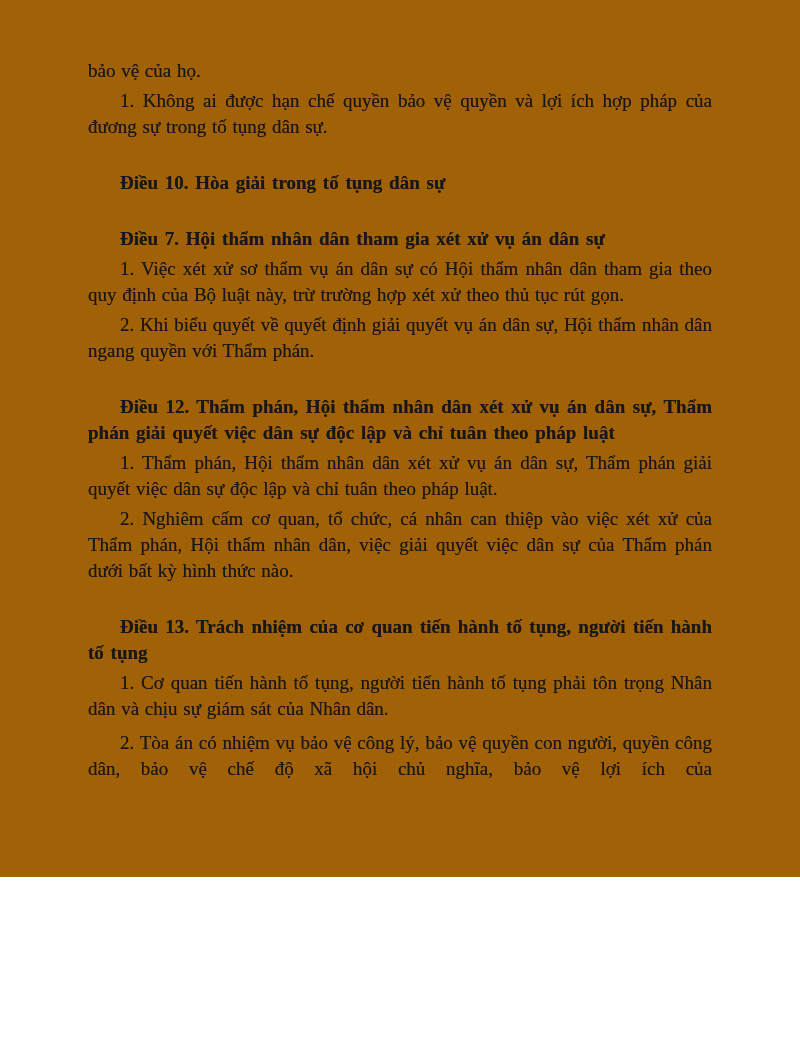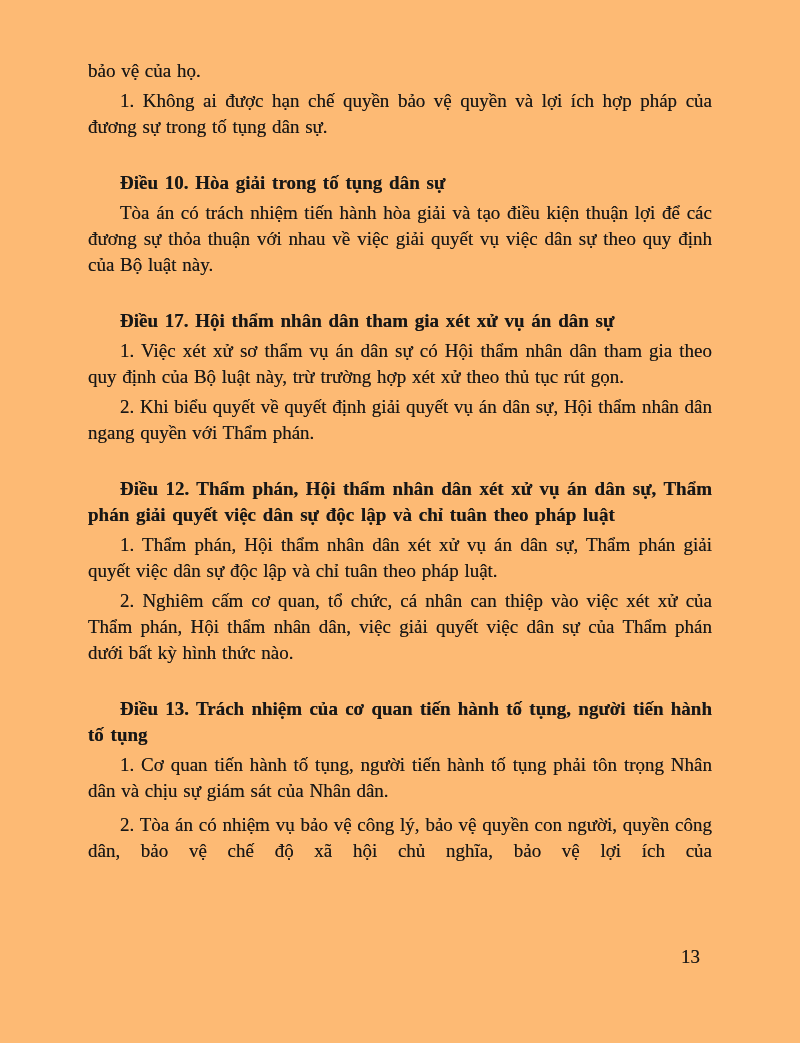--- a/index.html
+++ b/index.html
@@ -1,20 +1,20 @@
 <!DOCTYPE html>
 <html><head>
 <meta charset="utf-8">
 <style>
   html, body { margin: 0; padding: 0; background: #ffffff; }
   .page {
     position: relative;
     width: 800px;
-    height: 1043px;
-    background: #fdba74;
+    height: 877px;
+    background: #a16207;
     box-sizing: border-box;
     padding: 58px 88px 0 88px;
     font-family: "Liberation Serif", "DejaVu Serif", serif;
     color: #171717;
     overflow: hidden;
   }
   .para, .heading {
     margin: 4px 0 0 0;
     font-size: 19px;
     line-height: 26px;
@@ -44,23 +44,22 @@
 
 <div class="page">
 
   <p class="para continuation first-block">bảo vệ của họ.</p>
 
 
   <p class="para">1. Không ai được hạn chế quyền bảo vệ quyền và lợi ích hợp pháp của đương sự trong tố tụng dân sự.</p>
 
   <h2 class="heading">Điều 10. Hòa giải trong tố tụng dân sự</h2>
 
-  <p class="para">Tòa án có trách nhiệm tiến hành hòa giải và tạo điều kiện thuận lợi để các đương sự thỏa thuận với nhau về việc giải quyết vụ việc dân sự theo quy định của Bộ luật này.</p>
 
-  <h2 class="heading">Điều 17. Hội thẩm nhân dân tham gia xét xử vụ án dân sự</h2>
+  <h2 class="heading">Điều 7. Hội thẩm nhân dân tham gia xét xử vụ án dân sự</h2>
 
   <p class="para">1. Việc xét xử sơ thẩm vụ án dân sự có Hội thẩm nhân dân tham gia theo quy định của Bộ luật này, trừ trường hợp xét xử theo thủ tục rút gọn.</p>
 
   <p class="para">2. Khi biểu quyết về quyết định giải quyết vụ án dân sự, Hội thẩm nhân dân ngang quyền với Thẩm phán.</p>
 
   <h2 class="heading">Điều 12. Thẩm phán, Hội thẩm nhân dân xét xử vụ án dân sự, Thẩm phán giải quyết việc dân sự độc lập và chỉ tuân theo pháp luật</h2>
 
   <p class="para">1. Thẩm phán, Hội thẩm nhân dân xét xử vụ án dân sự, Thẩm phán giải quyết việc dân sự độc lập và chỉ tuân theo pháp luật.</p>
 
   <p class="para">2. Nghiêm cấm cơ quan, tổ chức, cá nhân can thiệp vào việc xét xử của Thẩm phán, Hội thẩm nhân dân, việc giải quyết việc dân sự của Thẩm phán dưới bất kỳ hình thức nào.</p>

